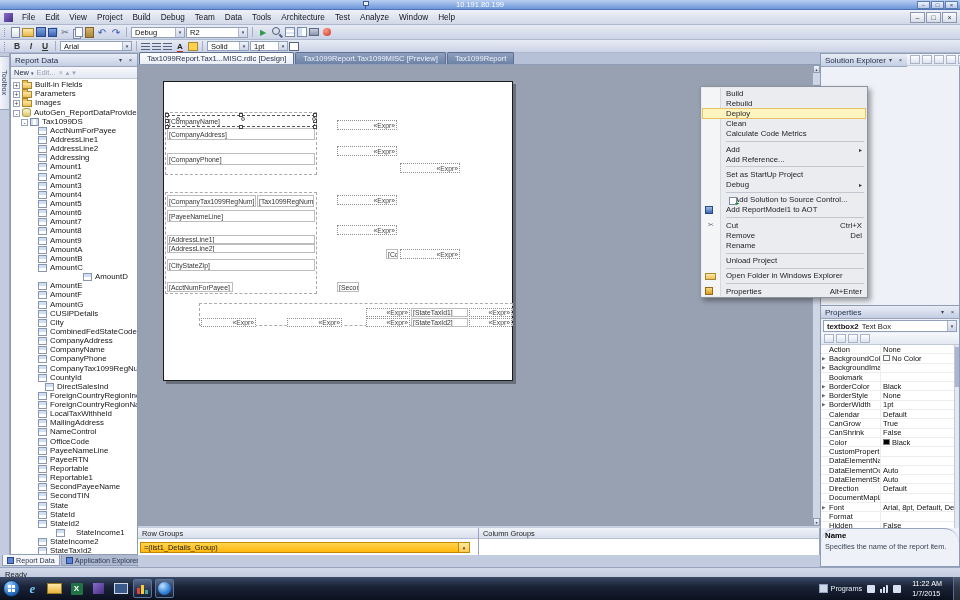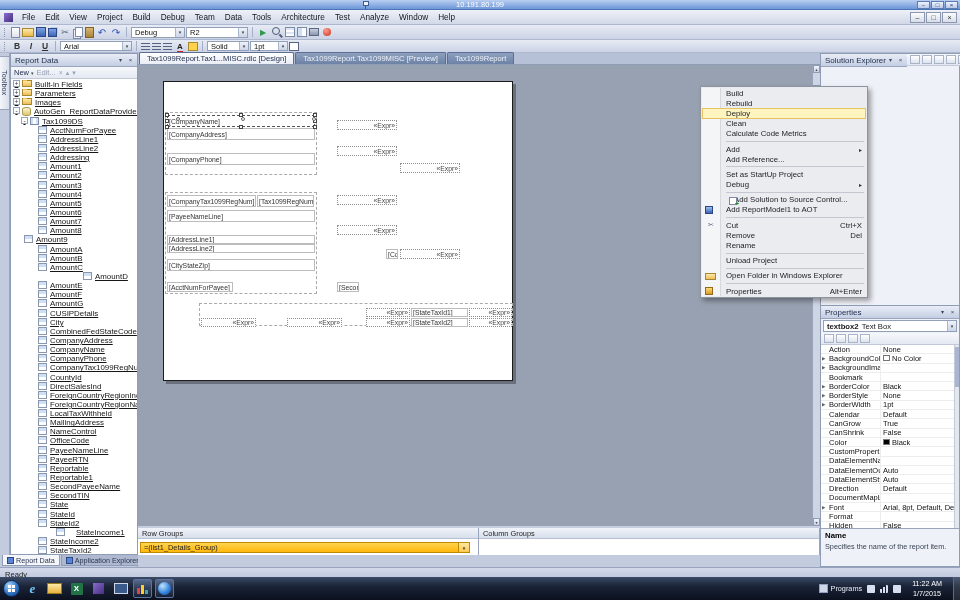--- a/index.html
+++ b/index.html
@@ -81,21 +81,21 @@
     display:flex;align-items:center;padding:0 2px 0 4px;font-size:8px;color:#1d2b4a;white-space:nowrap;overflow:hidden;}
   .ph-btns{margin-left:auto;display:flex;gap:1px;}
   .ph-btn{width:9px;height:9px;font-size:6px;line-height:9px;text-align:center;color:#3a465e;}
   .rd-toolbar{height:12px;flex:none;border-bottom:1px solid #c2cada;display:flex;align-items:center;gap:3px;
     padding-left:3px;background:linear-gradient(#f6f8fb,#e3e8f2);font-size:7.5px;}
   .rd-btn{display:flex;align-items:center;gap:2px;color:#1d2b4a;}
   .rd-btn .dda{font-size:5px;color:#445;}
   .rd-btn.disabled{color:#97a0b4;}
   .rd-ic{font-size:7px;color:#9aa3b6;}
   .rd-tree{flex:1;overflow:hidden;background:#fff;padding-top:1px;position:relative;}
-  .tree-row{height:9.15px;display:flex;align-items:flex-start;white-space:nowrap;font-size:7.9px;color:#161616;overflow:hidden;text-decoration:underline;}
+  .tree-row{height:9.15px;display:flex;align-items:flex-end;white-space:nowrap;font-size:7.9px;color:#161616;overflow:hidden;}
   .expander{width:7px;height:7px;flex:none;border:1px solid #99a3b8;background:#fff;font-size:6.5px;line-height:5px;
     text-align:center;color:#333;margin-right:2px;}
   .exp-sp{width:9px;flex:none;}
   .ticon{flex:none;margin-right:3px;}
   .icon-folder{width:10px;height:7px;background:linear-gradient(#ffe9a8,#ecbe58);border:1px solid #a8872f;position:relative;}
   .icon-folder::before{content:"";position:absolute;left:-1px;top:-3px;width:4px;height:2px;background:#ecbe58;border:1px solid #a8872f;border-bottom:none;}
   .icon-db{width:9px;height:9px;background:linear-gradient(#fdf6d8,#dcc66e);border:1px solid #a89a4f;border-radius:4px/2.5px;}
   .icon-table{width:9px;height:8px;border:1px solid #7a8aa8;background:linear-gradient(90deg,#cfe0f5 33%,#fff 33% 66%,#cfe0f5 66%);}
   .icon-field{width:9px;height:8px;border:1px solid #8a96ad;background:linear-gradient(#cfe0f5 0 3px,#fff 3px);}
 
@@ -162,21 +162,21 @@
   .props-grid{flex:1;background:#fff;overflow:hidden;position:relative;}
   .prop-row{display:flex;height:9.3px;border-bottom:1px solid #ededed;font-size:7.5px;align-items:center;}
   .prop-name{width:60px;flex:none;border-right:1px solid #ededed;padding-left:8px;position:relative;
     white-space:nowrap;overflow:hidden;color:#111;}
   .prop-name .exp{position:absolute;left:1px;top:2px;font-size:4.5px;color:#666;}
   .prop-val{flex:1;padding-left:2px;display:flex;align-items:center;gap:2px;white-space:nowrap;overflow:hidden;color:#111;}
   .swatch{width:7px;height:6px;border:1px solid #777;flex:none;}
   .pg-scroll{position:absolute;right:0;top:0;bottom:0;width:5px;background:#e2e7f0;border-left:1px solid #c2cada;}
   .pg-thumb{position:absolute;left:0;width:4px;top:2px;height:40px;background:#aab6cf;}
   .props-desc{height:38px;flex:none;border-top:1px solid #9aa5bd;background:#eef1f7;padding:2px 4px;
-    font-size:7.3px;color:#3a4456;line-height:1.25;}
+    font-size:7.3px;color:#3a4456;line-height:1.25;border-radius:15px;}
   .props-desc .dt{font-weight:bold;font-size:7.8px;color:#000;margin-bottom:1px;}
 
   
   .context-menu{position:absolute;left:700px;top:86px;width:168px;background:#eaecf0;border:1px solid #8d94a0;
     box-shadow:3px 3px 5px rgba(0,0,0,0.35);z-index:50;padding:1px;}
   .context-menu::before{content:"";position:absolute;left:1px;top:1px;bottom:1px;width:18px;background:#f4f5f7;}
   .context-menu::after{content:"";position:absolute;left:19px;top:1px;bottom:1px;width:1px;background:#d4d7dc;}
   .cm-row{position:relative;height:10.2px;display:flex;align-items:center;font-size:7.8px;color:#1b1d22;
     padding-left:24px;padding-right:4px;z-index:2;white-space:nowrap;}
   .cm-row.highlighted{background:#fdf4bf;box-shadow:inset 0 0 0 1px #e5c365;}
@@ -217,21 +217,21 @@
                linear-gradient(0deg,#4a9 0 40%,transparent 40%) no-repeat 8px 100%/3px 100%;}
   .browser-app-icon::before{content:"";width:13px;height:13px;border-radius:50%;display:block;
     background:radial-gradient(circle at 35% 30%,#bfe3ff,#2e7fd9 60%,#1a4e9e);}
   .tray{margin-left:auto;display:flex;align-items:center;gap:5px;height:100%;}
   .programs{color:#e8edf6;font-size:7.3px;display:flex;align-items:center;gap:3px;}
   .programs::before{content:"";width:7px;height:7px;background:#cfd8ea;border:1px solid #8fa0c0;}
   .tray-ic{width:8px;height:8px;background:#d7e0f0;border-radius:1px;flex:none;}
   .tray-ic.net{background:linear-gradient(0deg,#d7e0f0 0 55%,transparent 55%) no-repeat 0 100%/2px 100%,
                linear-gradient(0deg,#d7e0f0 0 80%,transparent 80%) no-repeat 3px 100%/2px 100%,
                linear-gradient(0deg,#d7e0f0 0 100%) no-repeat 6px 100%/2px 100%;}
-  .clock{color:#fff;font-size:7.2px;text-align:center;line-height:1.3;padding:0 6px;}
+  .clock{color:#fff;font-size:7.2px;text-align:left;line-height:1.3;padding:0 6px;}
   .show-desktop{width:7px;height:100%;border-left:1px solid #5a6a88;background:rgba(255,255,255,.10);flex:none;}
 </style>
 </head>
 <body>
 
 <div class="screen">
 
   <div class="remote-bar">
     <span class="pin"></span>
     <span>10.191.80.199</span>
@@ -437,21 +437,21 @@
         <div class="tree-row" style="padding-left: 18px;">
           <span class="exp-sp"></span>
           <span class="ticon icon-field"></span>
           <span class="tlabel">Amount7</span>
         </div>
         <div class="tree-row" style="padding-left: 18px;">
           <span class="exp-sp"></span>
           <span class="ticon icon-field"></span>
           <span class="tlabel">Amount8</span>
         </div>
-        <div class="tree-row" style="padding-left: 4px;">
+        <div class="tree-row" style="padding-left: 18px;">
           <span class="exp-sp"></span>
           <span class="ticon icon-field"></span>
           <span class="tlabel">Amount9</span>
         </div>
         <div class="tree-row" style="padding-left: 18px;">
           <span class="exp-sp"></span>
           <span class="ticon icon-field"></span>
           <span class="tlabel">AmountA</span>
         </div>
         <div class="tree-row" style="padding-left: 18px;">
@@ -517,21 +517,21 @@
         <div class="tree-row" style="padding-left: 18px;">
           <span class="exp-sp"></span>
           <span class="ticon icon-field"></span>
           <span class="tlabel">CompanyTax1099RegNum</span>
         </div>
         <div class="tree-row" style="padding-left: 18px;">
           <span class="exp-sp"></span>
           <span class="ticon icon-field"></span>
           <span class="tlabel">CountyId</span>
         </div>
-        <div class="tree-row" style="padding-left: 18px;">
+        <div class="tree-row" style="padding-left: 18px; margin-left: 7px;">
           <span class="exp-sp"></span>
           <span class="ticon icon-field"></span>
           <span class="tlabel">DirectSalesInd</span>
         </div>
         <div class="tree-row" style="padding-left: 18px;">
           <span class="exp-sp"></span>
           <span class="ticon icon-field"></span>
           <span class="tlabel">ForeignCountryRegionInd</span>
         </div>
         <div class="tree-row" style="padding-left: 18px;">

